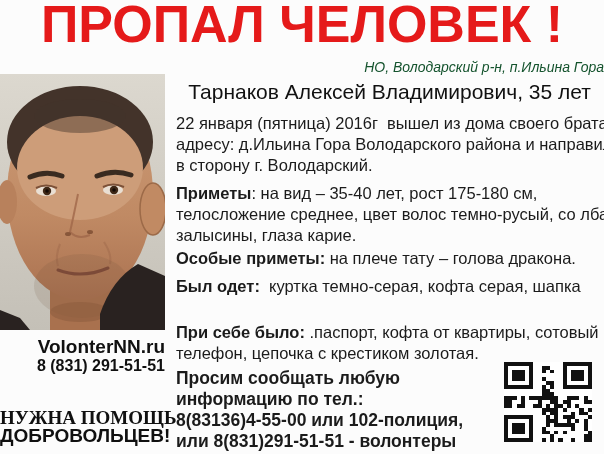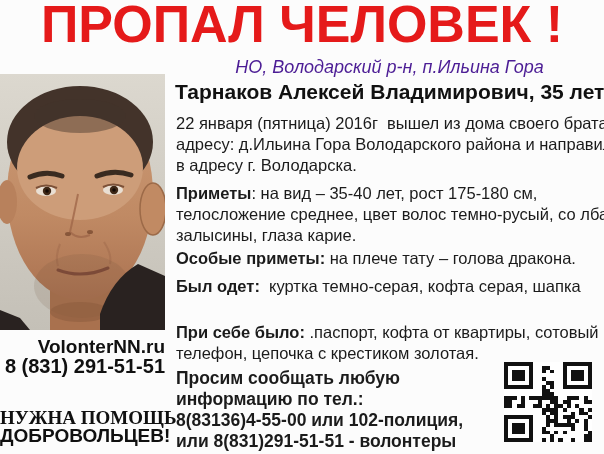--- a/index.html
+++ b/index.html
@@ -7,39 +7,39 @@
     position:relative;width:604px;height:454px;overflow:hidden;
     background:#fcfcfc;color:#1b1b1b;
     font-family:"Liberation Sans","DejaVu Sans",sans-serif;
   }
   .title{
     position:absolute;top:-6px;left:0;width:604px;text-align:center;
     font-size:52px;line-height:60px;font-weight:bold;color:#e51a1a;
     letter-spacing:0px;white-space:pre;margin:0;
   }
   .region{
-    position:absolute;top:57px;left:175px;width:429px;text-align:center;
-    font-style:italic;font-size:18px;line-height:21px;color:#4c1d95;white-space:pre;
+    position:absolute;top:57px;left:175px;width:429px;text-align:right;
+    font-style:italic;font-size:14px;line-height:21px;color:#14532d;white-space:pre;
   }
   .name{
     position:absolute;top:79px;left:175px;width:429px;text-align:center;
-    font-weight:bold;font-size:21px;line-height:25px;color:#111;white-space:pre;
+    font-weight:normal;font-size:21px;line-height:25px;color:#111;white-space:pre;
   }
   .photo{position:absolute;left:0;top:74px;width:165px;height:256px;}
   .photo svg{display:block;width:165px;height:256px;}
   .col{position:absolute;left:176px;top:0;width:428px;}
   .para{position:absolute;left:0;width:428px;}
   .p1{top:113px}.p2{top:183px}.p3{top:248px}.p4{top:276px}.p5{top:322px}
   .contact{top:368px;font-weight:bold;font-size:17.5px;}
   .line{height:21px;font-size:16.5px;line-height:21px;white-space:pre;}
   .contact .line{font-size:17.5px;}
   .line b{font-weight:bold;}
   .side{position:absolute;left:0;width:165px;text-align:right;font-weight:bold;color:#101010;white-space:pre;}
   .site{top:337px;font-size:19px;line-height:20px;}
-  .phone{top:356px;font-size:20px;line-height:20px;}
+  .phone{top:356px;font-size:16px;line-height:20px;}
   .help1{top:408px;font-size:19px;line-height:19px;font-family:Liberation Serif, serif;}
   .help2{top:426px;font-size:19px;line-height:19px;}
   .qr{position:absolute;left:504px;top:362px;width:88px;height:80px;}
   .qr svg{display:block;width:88px;height:80px;}
 </style>
 </head>
 <body>
 
 <div class="poster">
 
@@ -91,21 +91,21 @@
       <path d="M100 256 L100 240 Q112 205 138 190 L165 202 L165 256 Z" fill="#292220"></path>
       <path d="M0 236 L20 244 L30 256 L0 256 Z" fill="#292220"></path>
     </svg>
   </div>
 
   <div class="col">
 
     <div class="para p1">
       <div class="line"><span>22 января (пятница) 2016г  вышел из дома своего брата по</span></div>
       <div class="line"><span>адресу: д.Ильина Гора Володарского района и направился</span></div>
-      <div class="line"><span>в адресу г. Володарска.</span></div>
+      <div class="line"><span>в сторону г. Володарский.</span></div>
     </div>
 
     <div class="para p2">
       <div class="line"><b>Приметы</b><span>: на вид – 35-40 лет, рост 175-180 см,</span></div>
       <div class="line"><span>телосложение среднее, цвет волос темно-русый, со лба</span></div>
       <div class="line"><span>залысины, глаза карие.</span></div>
     </div>
 
     <div class="para p3">
       <div class="line"><b>Особые приметы:</b><span> на плече тату – голова дракона.</span></div>

